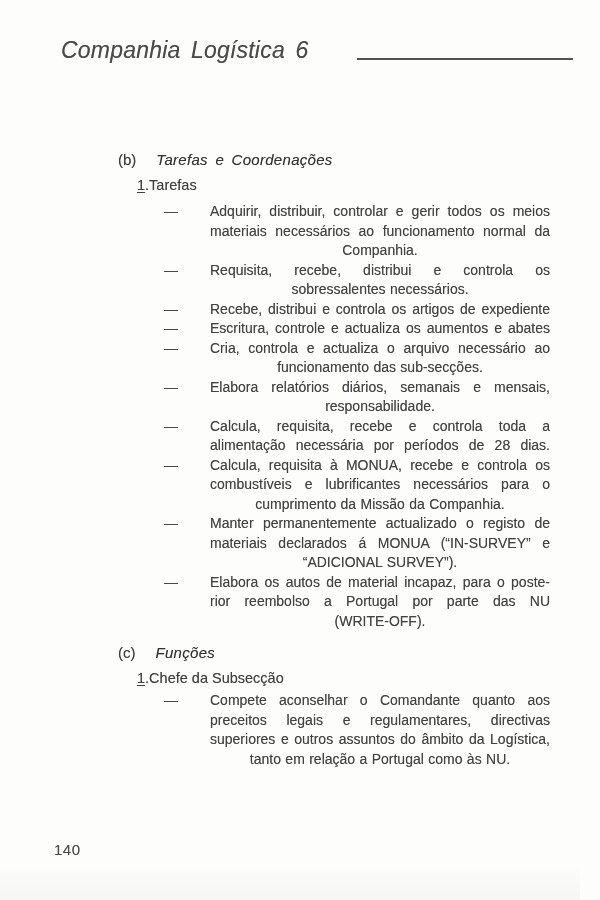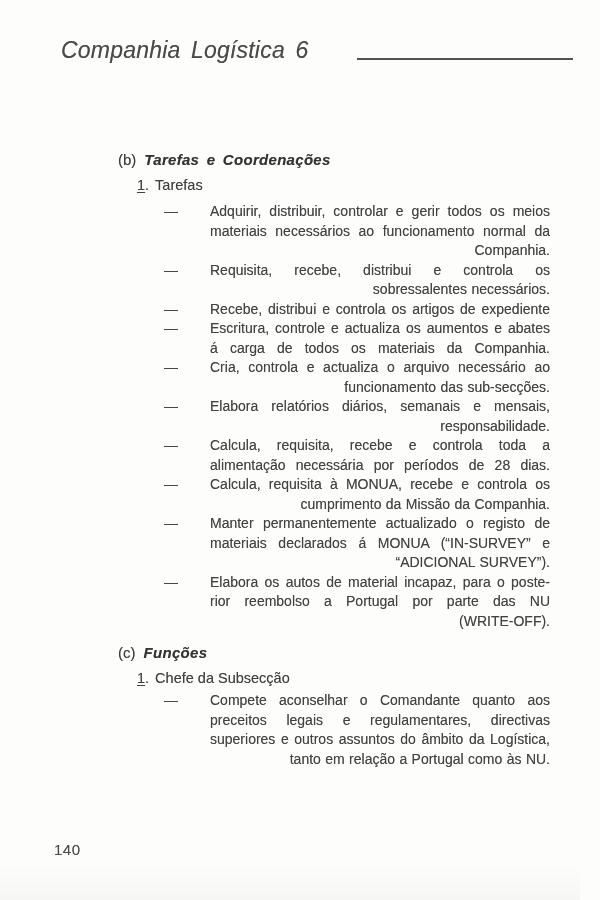--- a/index.html
+++ b/index.html
@@ -45,58 +45,58 @@
     width: 436px;
   }
   .sec-head {
     font-size: 15px;
     line-height: 20px;
     margin-bottom: 5px;
     color: #3d3d3d;
     text-shadow: 0 0 0.4px rgba(61,61,61,0.5);
   }
   .sec-title {
-    font-weight: 700;
+    font-weight: 400;
     font-style: italic;
-    margin-left: 8px;
+    margin-left: 20px;
     letter-spacing: 0.3px;
     word-spacing: 3px;
     color: #343434;
   }
   .sub-head {
     margin-left: 19px;
     font-size: 14.5px;
     line-height: 20px;
     margin-bottom: 7px;
     color: #404040;
     text-shadow: 0 0 0.4px rgba(64,64,64,0.5);
   }
   .sub-num {
     text-decoration: underline;
     text-decoration-thickness: 1px;
     text-underline-offset: 2px;
   }
-  .sub-title { margin-left: 6px; }
+  .sub-title { margin-left: 0; }
   .items {
     margin-left: 92px;
     width: 340px;
   }
   .item { position: relative; }
   .marker {
     position: absolute;
     left: -46px;
     top: 0;
     font-size: 14px;
     line-height: 19.5px;
     color: #474747;
   }
   .ln {
     font-size: 14px;
     line-height: 19.5px;
-    text-align: right;
+    text-align: center;
     word-spacing: 0.5px;
     color: #424242;
     text-shadow: 0 0 0.4px rgba(66,66,66,0.5);
   }
   .ln.fl {
     text-align: justify;
     text-align-last: justify;
     word-spacing: 0;
   }
   .sec-c { margin-top: 12px; }
@@ -141,40 +141,40 @@
             <div class="ln fl">Requisita, recebe, distribui e controla os</div>
             <div class="ln">sobressalentes necessários.</div>
           </div>
           <div class="item">
             <span class="marker">—</span>
             <div class="ln fl">Recebe, distribui e controla os artigos de expediente</div>
           </div>
           <div class="item">
             <span class="marker">—</span>
             <div class="ln fl">Escritura, controle e actualiza os aumentos e abates</div>
-            <div class="ln fl">á carga de todos os materiais da Companhia.</div>
           </div>
           <div class="item">
             <span class="marker">—</span>
             <div class="ln fl">Cria, controla e actualiza o arquivo necessário ao</div>
             <div class="ln">funcionamento das sub-secções.</div>
           </div>
           <div class="item">
             <span class="marker">—</span>
             <div class="ln fl">Elabora relatórios diários, semanais e mensais,</div>
             <div class="ln">responsabilidade.</div>
           </div>
           <div class="item">
             <span class="marker">—</span>
             <div class="ln fl">Calcula, requisita, recebe e controla toda a</div>
             <div class="ln fl">alimentação necessária por períodos de 28 dias.</div>
           </div>
           <div class="item">
             <span class="marker">—</span>
             <div class="ln fl">Calcula, requisita à MONUA, recebe e controla os</div>
+            <div class="ln fl">combustíveis e lubrificantes necessários para o</div>
             <div class="ln">cumprimento da Missão da Companhia.</div>
           </div>
           <div class="item">
             <span class="marker">—</span>
             <div class="ln fl">Manter permanentemente actualizado o registo de</div>
             <div class="ln fl">materiais declarados á MONUA (“IN-SURVEY” e</div>
             <div class="ln">“ADICIONAL SURVEY”).</div>
           </div>
           <div class="item">
             <span class="marker">—</span>

